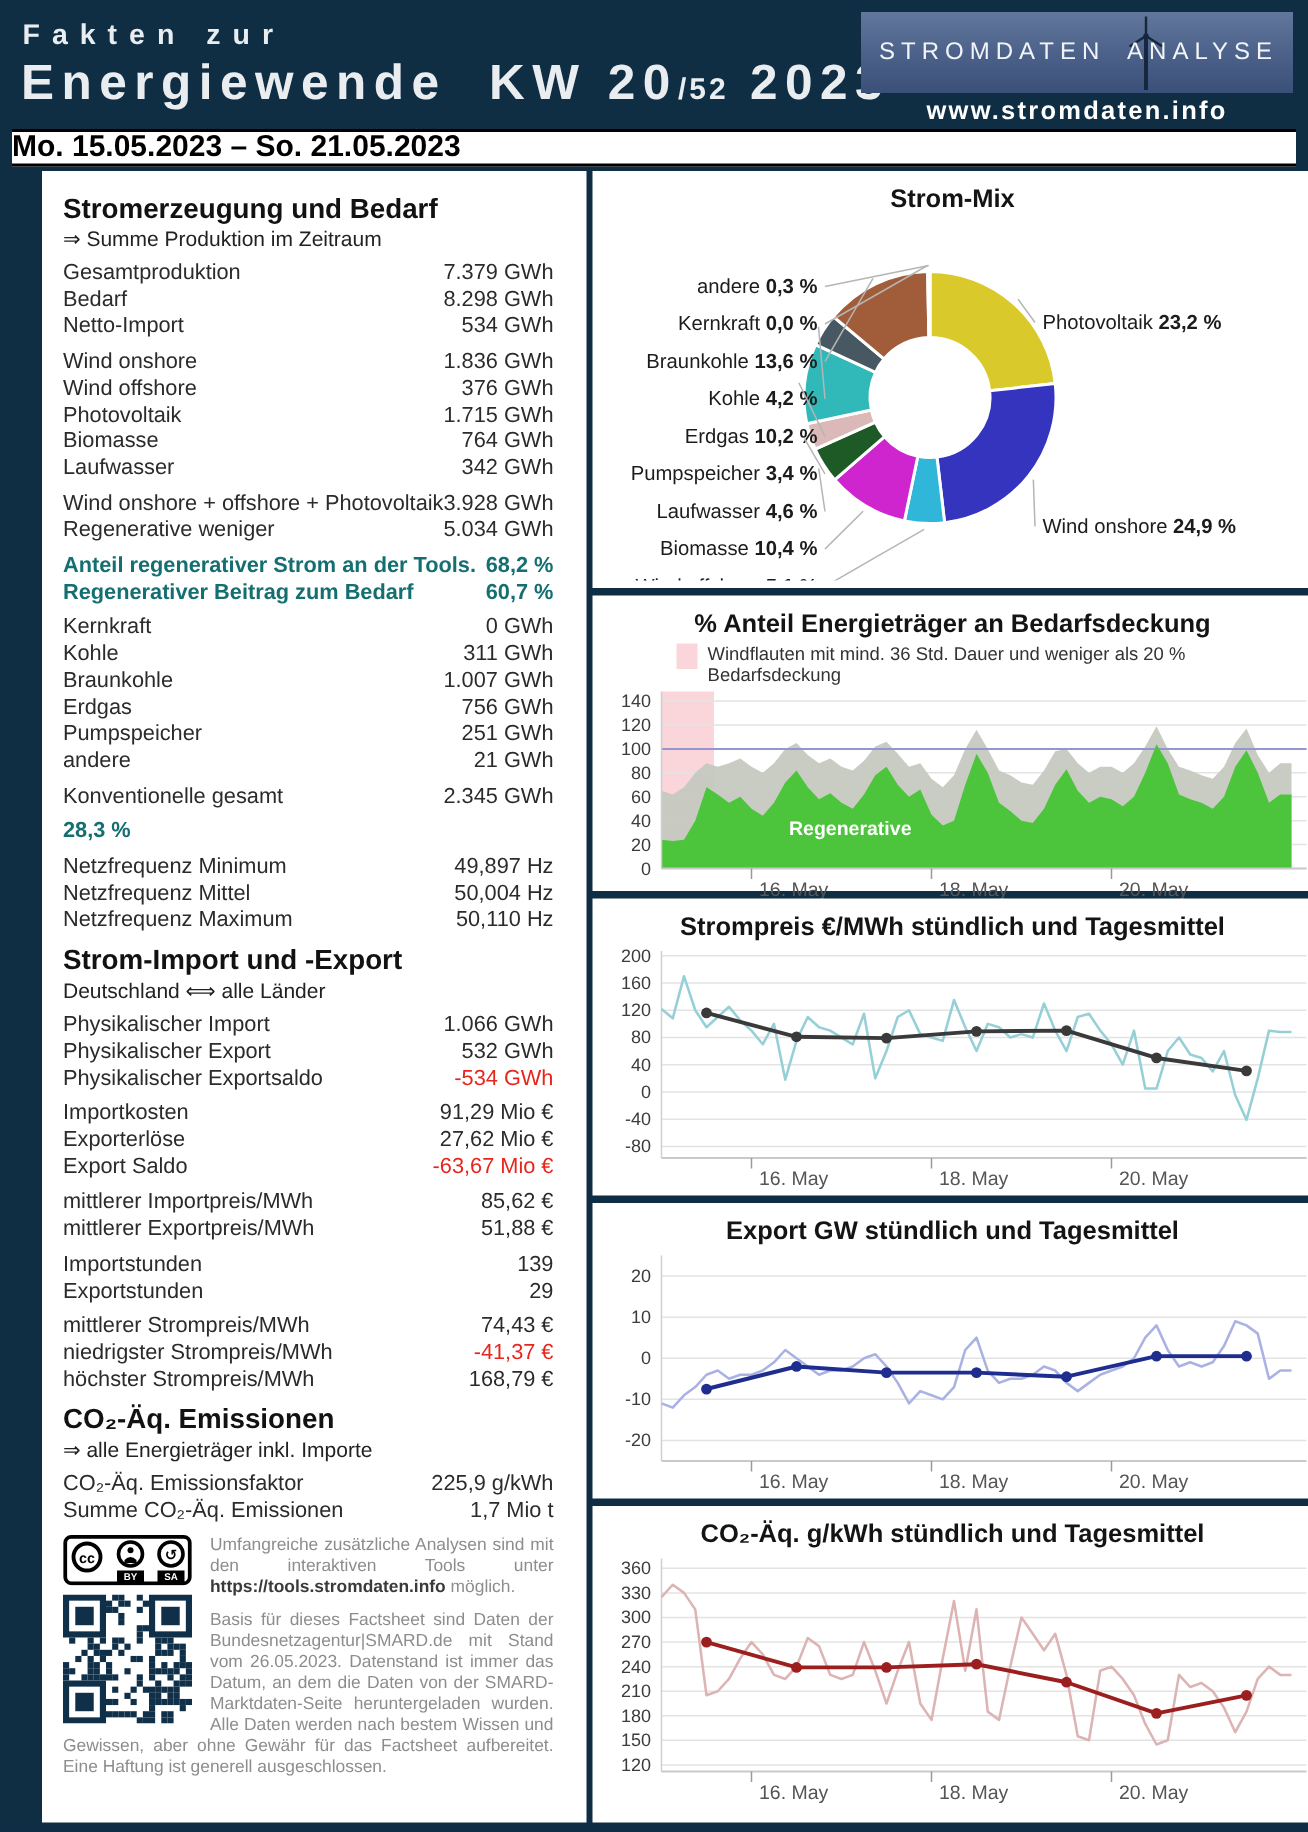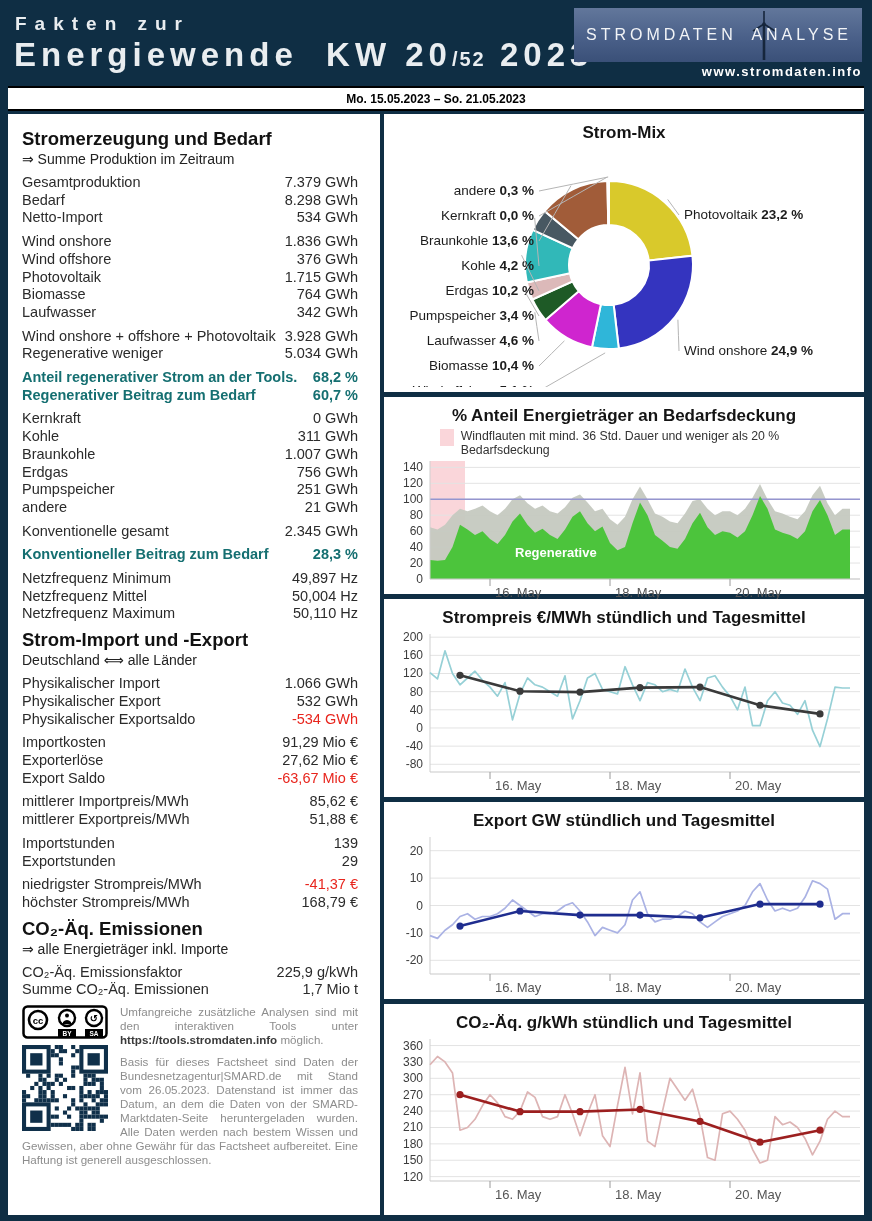--- a/index.html
+++ b/index.html
@@ -9,28 +9,28 @@
   .header{height:86px;position:relative;color:#e9edf0;}
   .h-pre{position:absolute;left:15px;top:13px;font-size:19px;letter-spacing:8px;font-weight:600;}
   .h-main{position:absolute;left:14px;top:36px;font-size:33px;letter-spacing:5px;font-weight:600;white-space:nowrap;}
   .h-main .kwsub{font-size:20px;letter-spacing:2px;}
   .logo{position:absolute;right:10px;top:8px;width:288px;height:54px;
         background:linear-gradient(180deg,#62779b 0%,#4a6089 55%,#3a5078 100%);
         display:flex;align-items:center;color:#f2f4f7;font-size:16px;letter-spacing:4px;}
   .logo-left{position:absolute;left:12px;}
   .logo-right{position:absolute;right:10px;}
   .logo-turbine{position:absolute;left:170px;top:2px;}
-  .logo-url{position:absolute;right:10px;top:64px;width:288px;text-align:right;color:#fff;
-            font-weight:bold;font-size:13px;letter-spacing:1.5px;}
+  .logo-url{position:absolute;right:10px;top:64px;width:288px;text-align:center;color:#fff;
+            font-weight:bold;font-size:17px;letter-spacing:1.5px;}
   
   .datebar{margin:0 8px;height:21px;background:#fff;border-top:2px solid #000;border-bottom:2px solid #000;
-           display:flex;align-items:center;justify-content:center;font-weight:bold;font-size:12px;color:#000;}
+           display:flex;align-items:center;font-weight:bold;font-size:20px;color:#000;}
   
   .content{display:flex;gap:4px;margin:3px 8px 8px 8px;height:1101px;}
-  .left-panel{width:372px;background:#fff;padding:8px 22px 6px 14px;box-sizing:border-box;}
+  .left-panel{width:372px;background:#fff;padding:8px 22px 6px 14px;box-sizing:border-box;margin-left:20px;}
   .right-col{width:480px;display:flex;flex-direction:column;gap:5px;}
   .panel{background:#fff;position:relative;}
   #p-mix{height:278px;}
   #p-area{height:197px;}
   #p-price{height:198px;}
   #p-export{height:197px;}
   #p-co2{flex:1;}
   .ctitle{font-size:17px;font-weight:bold;text-align:center;padding-top:9px;color:#141414;}
   .legend{display:flex;align-items:flex-start;gap:7px;font-size:12.3px;color:#333;margin:3px 0 0 56px;}
   .sw{width:14px;height:17px;background:#fad6da;display:inline-block;}
@@ -167,21 +167,20 @@
             </div>
           </div>
           <div class="grp">
             <div class="row">
               <span class="lbl">Konventionelle gesamt</span>
               <span class="val">2.345 GWh</span>
             </div>
           </div>
           <div class="grp">
             <div class="row teal">
-              <span class="lbl">Konventioneller Beitrag zum Bedarf</span>
               <span class="val">28,3 %</span>
             </div>
           </div>
           <div class="grp">
             <div class="row">
               <span class="lbl">Netzfrequenz Minimum</span>
               <span class="val">49,897 Hz</span>
             </div>
             <div class="row">
               <span class="lbl">Netzfrequenz Mittel</span>
@@ -236,20 +235,24 @@
             <div class="row">
               <span class="lbl">Importstunden</span>
               <span class="val">139</span>
             </div>
             <div class="row">
               <span class="lbl">Exportstunden</span>
               <span class="val">29</span>
             </div>
           </div>
           <div class="grp">
+            <div class="row">
+              <span class="lbl">mittlerer Strompreis/MWh</span>
+              <span class="val">74,43 €</span>
+            </div>
             <div class="row">
               <span class="lbl">niedrigster Strompreis/MWh</span>
               <span class="val red">-41,37 €</span>
             </div>
             <div class="row">
               <span class="lbl">höchster Strompreis/MWh</span>
               <span class="val">168,79 €</span>
             </div>
           </div>
           <div class="sec-h">CO₂-Äq. Emissionen</div>

